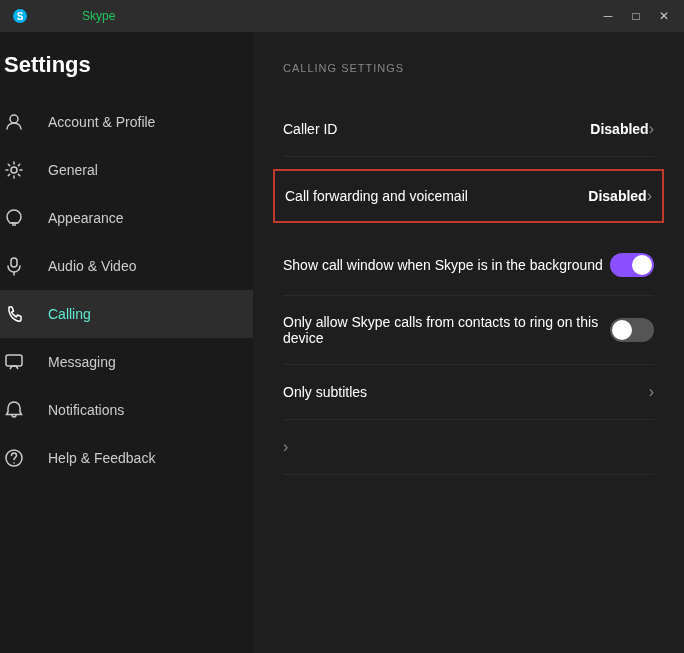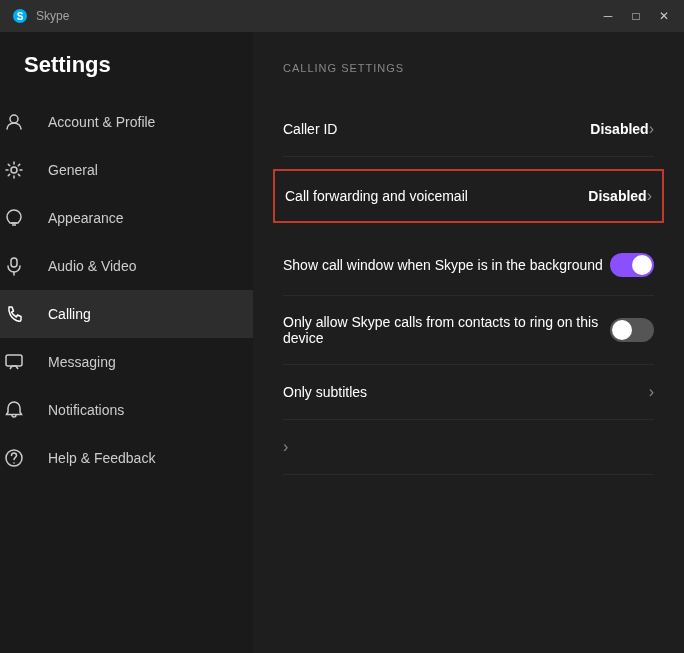--- a/index.html
+++ b/index.html
@@ -23,22 +23,23 @@
     .titlebar-left {
       display: flex;
       align-items: center;
       gap: 8px;
     }
     .titlebar-icon {
       width: 16px;
       height: 16px;
     }
     .titlebar-title {
-      color: #a3a3a3;
+      color: #22c55e;
       font-size: 12px;
+      margin-left: 46px;
     }
     .titlebar-controls {
       display: flex;
       gap: 12px;
     }
     .titlebar-btn {
       color: #cccccc;
       font-size: 12px;
       cursor: pointer;
       background: none;
@@ -61,35 +62,35 @@
       width: 253px;
       background: #1a1a1a;
       padding: 20px 0;
       flex-shrink: 0;
       overflow-y: auto;
     }
     .sidebar-title {
       color: #ffffff;
       font-size: 22px;
       font-weight: 600;
-      padding: 0 20px 20px 24px;
+      padding: 0 20px 20px 4px;
     }
     .sidebar-item {
       display: flex;
       align-items: center;
       gap: 24px;
       padding: 14px 4px;
       color: #cccccc;
       cursor: pointer;
       font-size: 14px;
       border-radius: 0;
     }
     .sidebar-item.active {
       background: #2d2d2d;
-      color: #ffffff;
+      color: #5eead4;
     }
     .sidebar-item-icon {
       width: 20px;
       height: 20px;
       display: flex;
       align-items: center;
       justify-content: center;
       flex-shrink: 0;
     }
     .sidebar-item-label {

